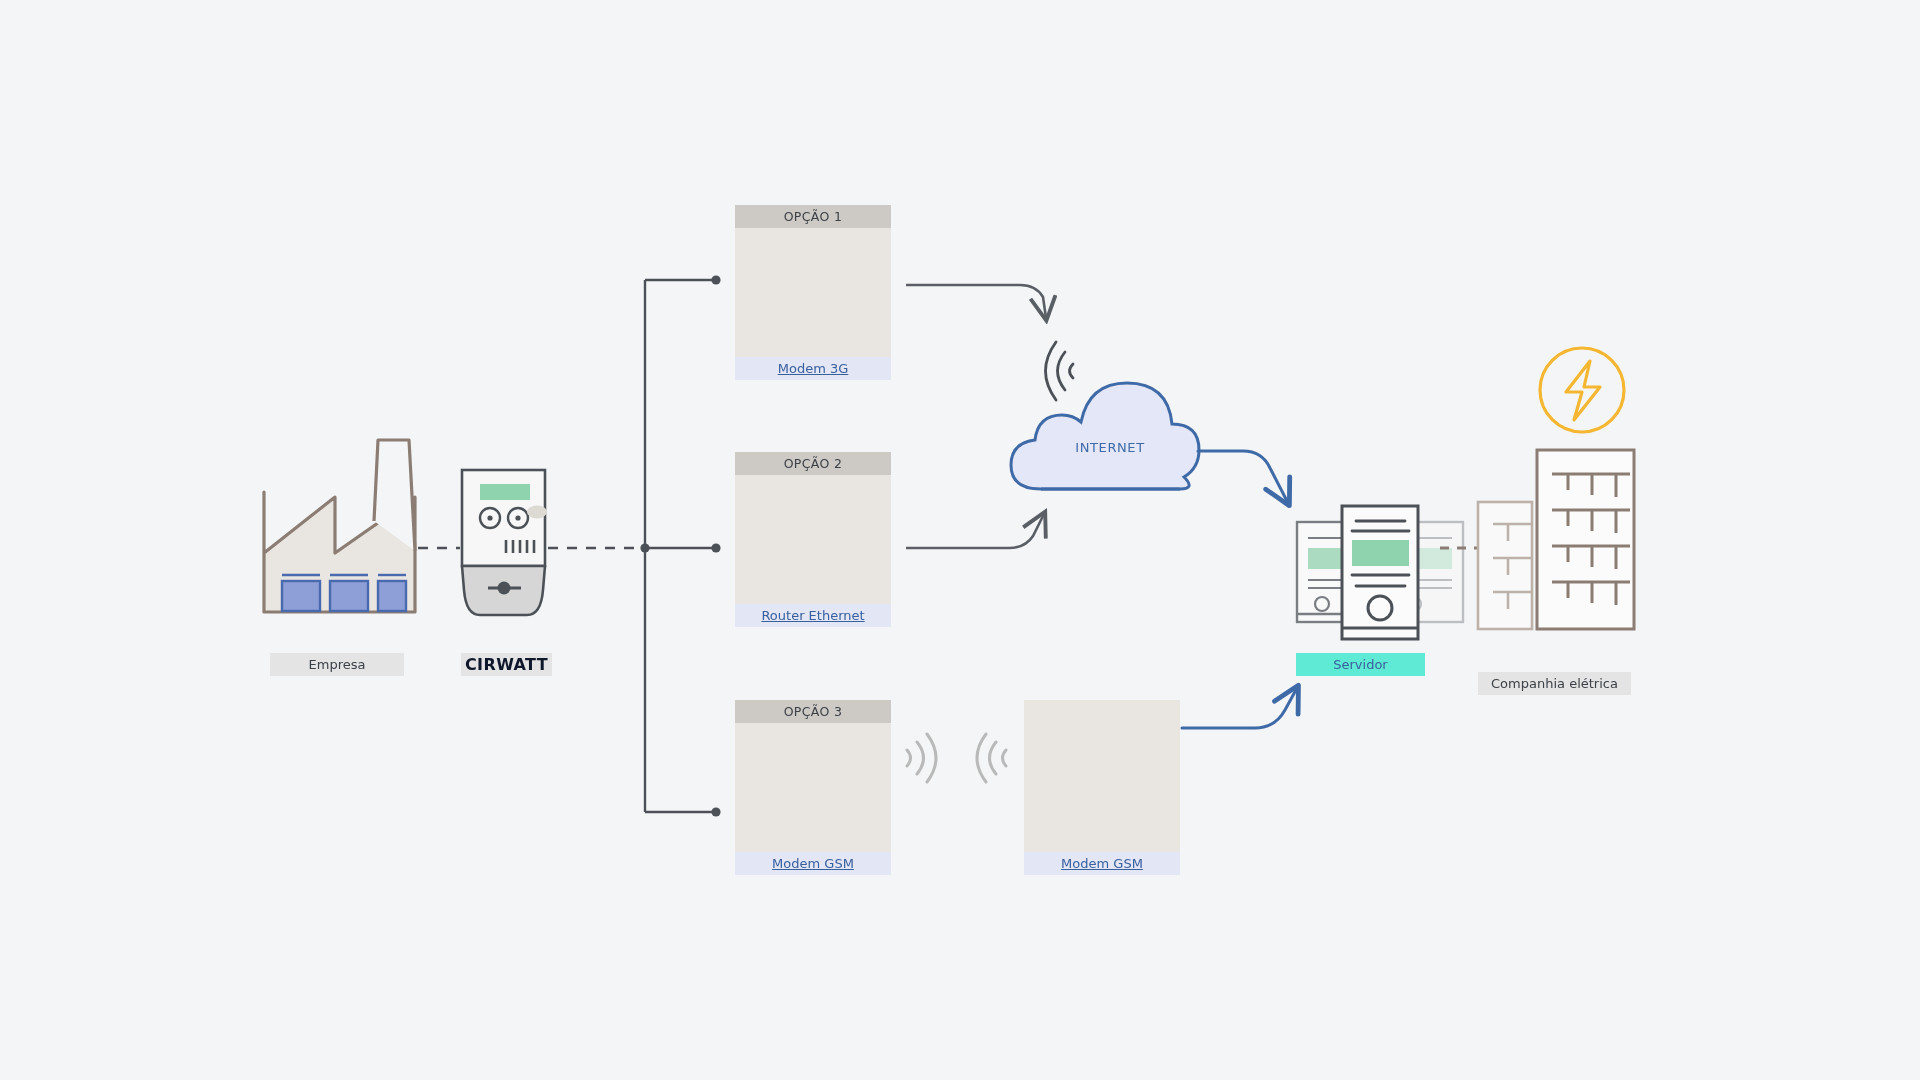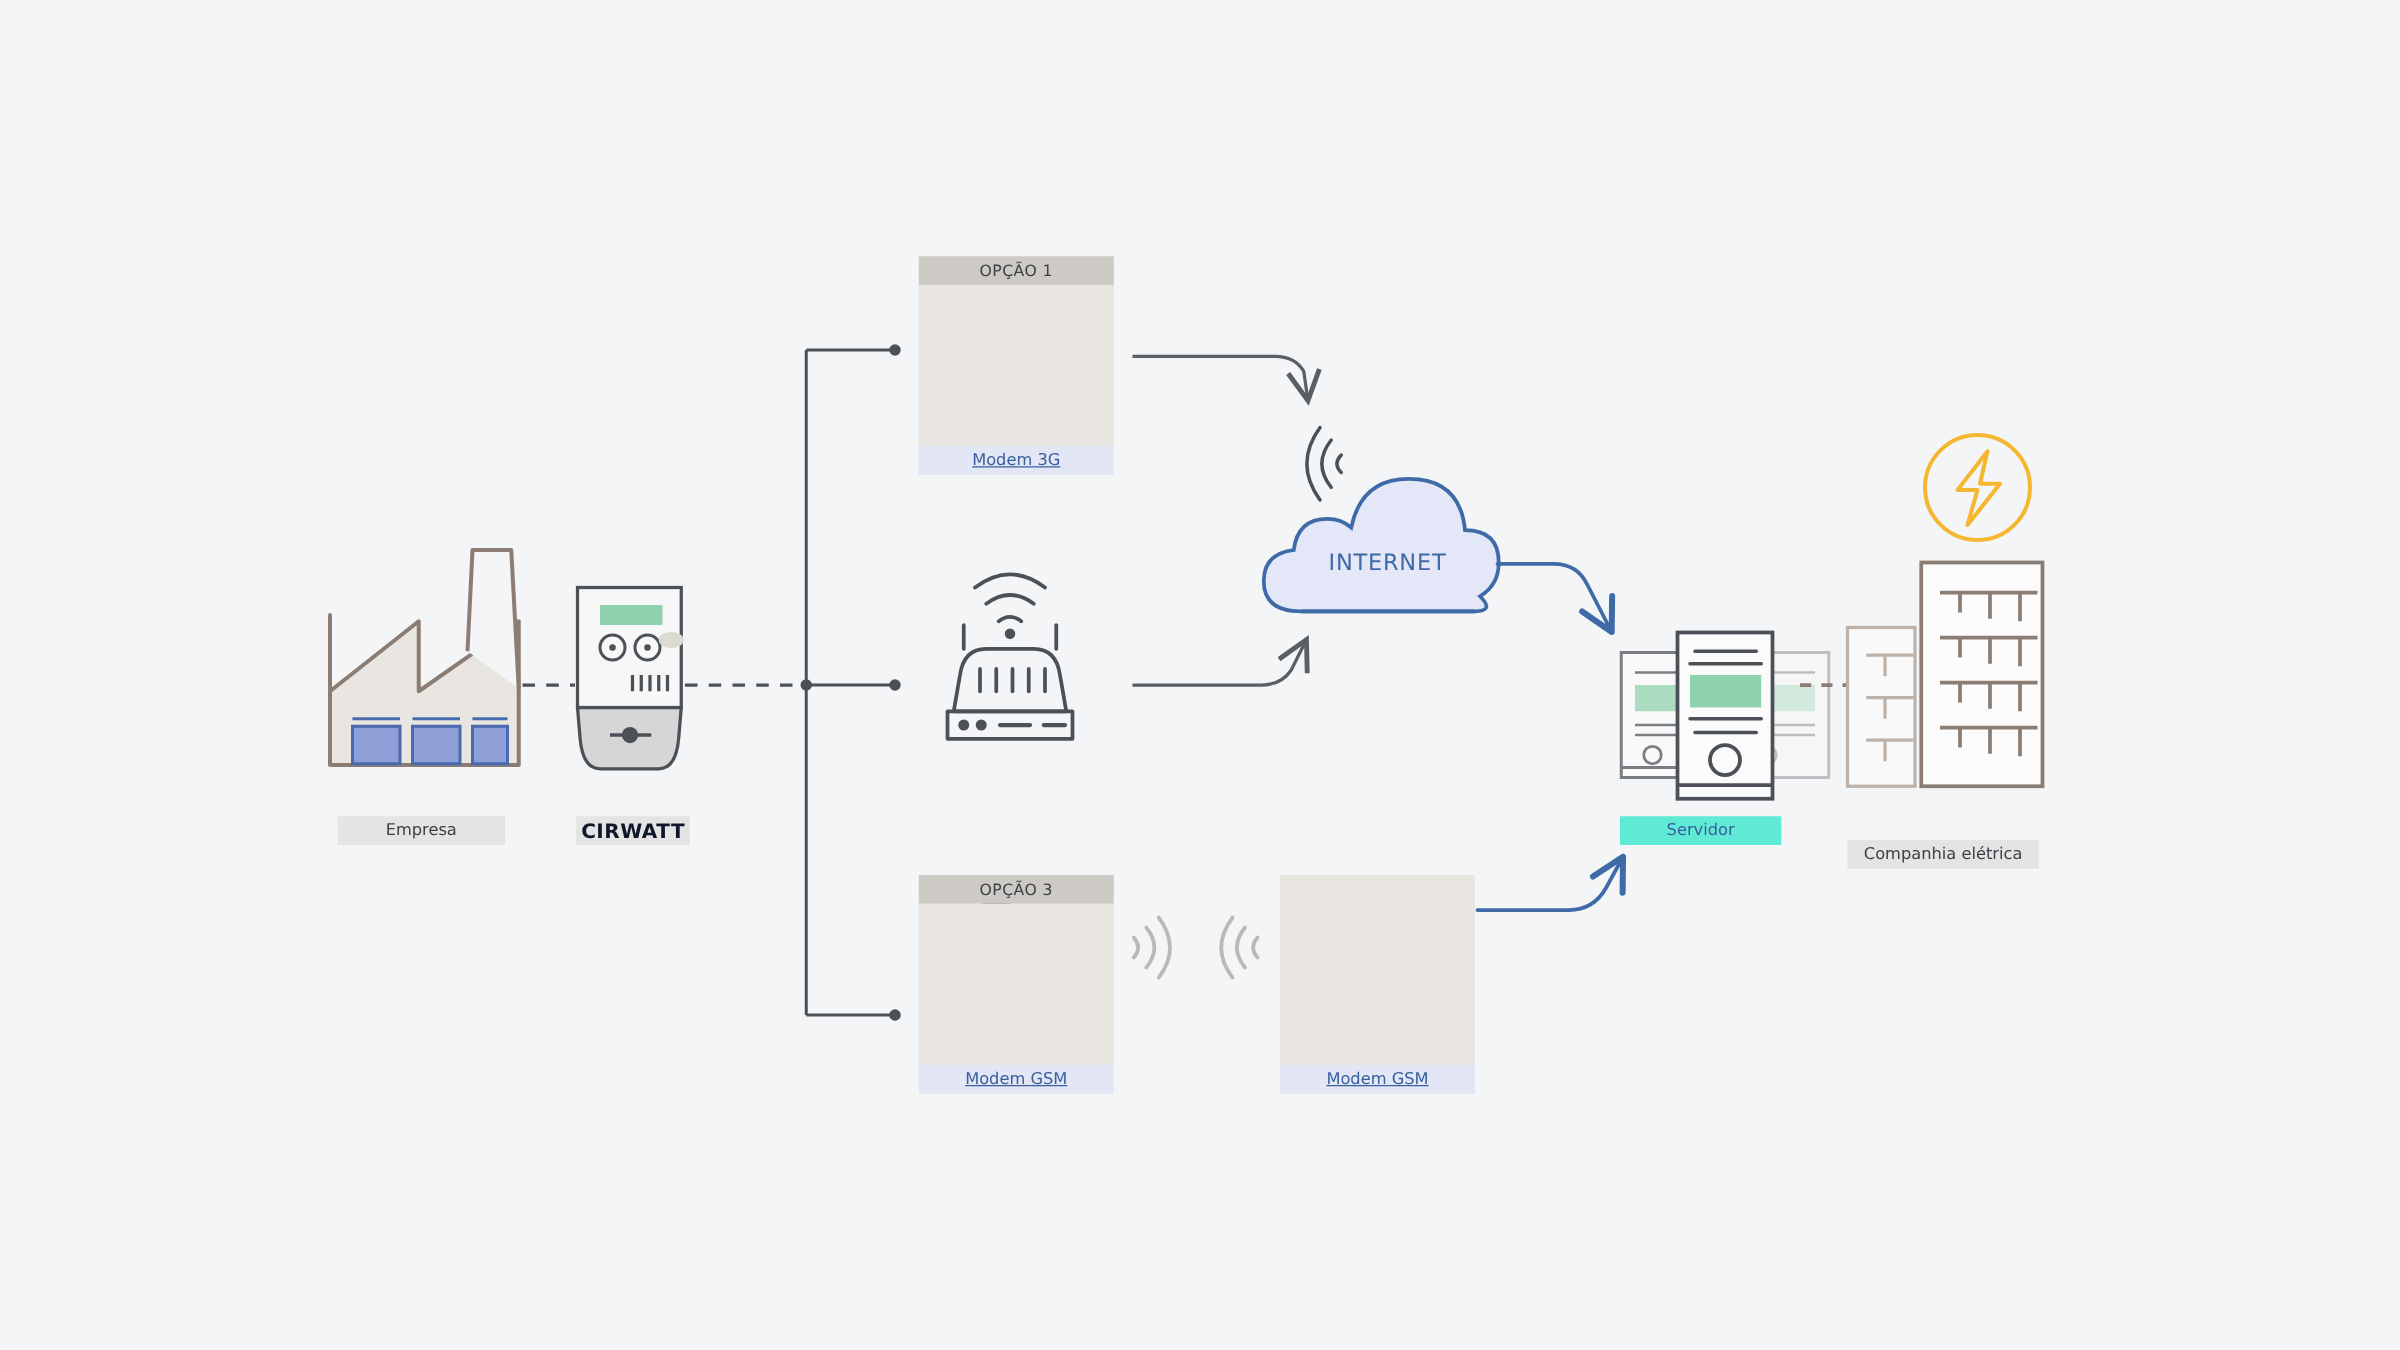--- a/index.html
+++ b/index.html
@@ -70,21 +70,21 @@
     font-size: 13px;
     box-sizing: border-box;
   }
   .chip-grey { background: #e4e4e4; color: #3c4147; }
   .chip-blue { background: #5eead4; color: #39609e; }
   .chip-red  { background: #e4e4e4; color: #0f172a; font-weight: 700; letter-spacing: .4px; font-size: 16px;}
   
   .cloud-label {
     position: absolute;
     color: #3f6aa8;
-    font-size: 18px;
+    font-size: 13px;
     letter-spacing: .6px;
     width: 160px;
     text-align: center;
   }
 </style>
 </head>
 <body>
 
 <div id="stage">
 
@@ -349,20 +349,25 @@
     </g>
 
   </svg>
 
   <div class="card" style="left:735px; top:205px;">
     <div class="card-header">OPÇÃO 1</div>
     <div class="card-body"></div>
     <div class="card-footer">Modem 3G</div>
   </div>
 
+  <div class="card" style="left:735px; top:452px;">
+    <div class="card-header">OPÇÃO 2</div>
+    <div class="card-body"></div>
+    <div class="card-footer">Router Ethernet</div>
+  </div>
 
   <div class="card" style="left:735px; top:700px;">
     <div class="card-header">OPÇÃO 3</div>
     <div class="card-body"></div>
     <div class="card-footer">Modem GSM</div>
   </div>
 
   <div class="card" style="left:1024px; top:700px;">
     <div class="card-body tall"></div>
     <div class="card-footer">Modem GSM</div>

